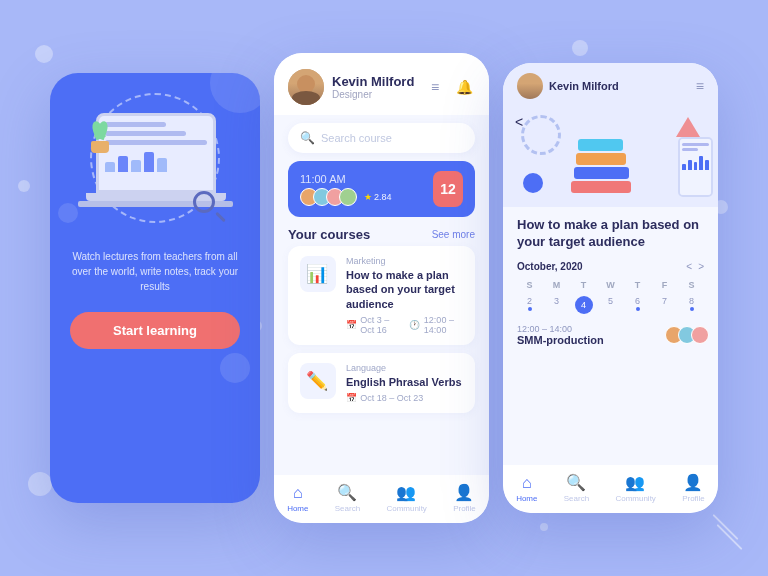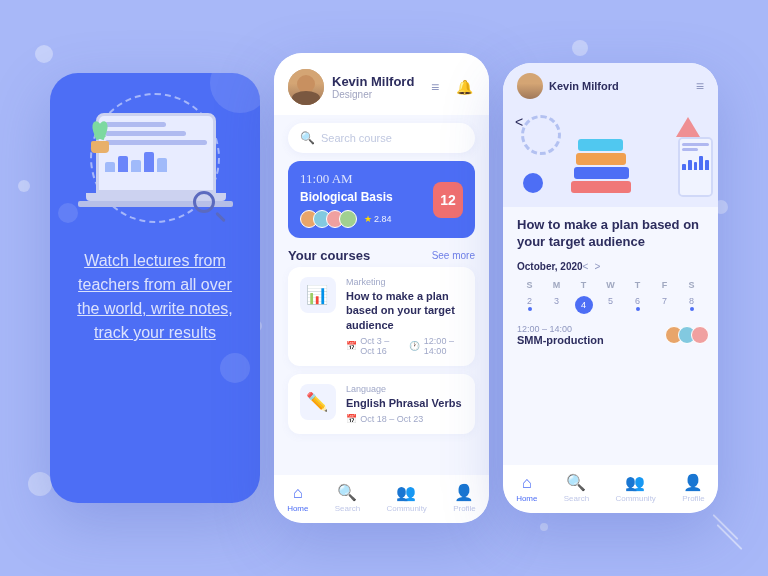--- a/index.html
+++ b/index.html
@@ -215,25 +215,24 @@
     }
 
     .onboard-title {
       font-size: 17px;
       font-weight: 700;
       line-height: 1.3;
       margin-bottom: 10px;
     }
 
     .onboard-subtitle {
-      font-size: 16px;
+      font-size: 10px;
       line-height: 1.5;
       color: rgba(255,255,255,0.8);
       margin-bottom: 18px;
-      text-decoration: underline;
     }
 
     .start-btn {
       background: #f07070;
       color: white;
       border: none;
       border-radius: 22px;
       padding: 11px 36px;
       font-size: 13px;
       font-weight: 600;
@@ -376,24 +375,23 @@
       justify-content: space-between;
       position: relative;
       overflow: hidden;
     }
 
     .p2-featured-left {
       flex: 1;
     }
 
     .p2-featured-time {
-      font-size: 13px;
+      font-size: 11px;
       color: rgba(255,255,255,0.8);
       margin-bottom: 3px;
-      font-family: Liberation Serif, serif;
     }
 
     .p2-featured-title {
       font-size: 12px;
       font-weight: 700;
       color: white;
       margin-bottom: 6px;
     }
 
     .p2-featured-avatars {
@@ -714,21 +712,21 @@
     .p3-title {
       font-size: 13px;
       font-weight: 700;
       color: #2d2d5e;
       line-height: 1.3;
       margin-bottom: 10px;
     }
 
     .p3-calendar-header {
       display: flex;
-      justify-content: flex-start;
+      justify-content: space-between;
       align-items: center;
       margin-bottom: 6px;
     }
 
     .p3-month {
       font-size: 10px;
       font-weight: 600;
       color: #2d2d5e;
     }
 
@@ -908,20 +906,21 @@
           <div class="plant-leaves">
             <div class="plant-leaf"></div>
             <div class="plant-leaf"></div>
           </div>
           <div class="plant-pot"></div>
         </div>
       </div>
 
       <div class="onboard-texts">
         <div class="onboard-subtitle">Watch lectures from teachers from all over the world, write notes, track your results</div>
+        <button class="start-btn">Start learning</button>
       </div>
     </div>
   </div>
 
   <div class="phone phone-2">
     <div class="phone-2-inner">
 
       <div class="p2-header">
         <div class="p2-avatar">
           <div class="avatar-face"></div>
@@ -937,21 +936,20 @@
       </div>
 
       <div class="p2-search">
         <span class="search-icon-sm">🔍</span>
         <span class="search-placeholder">Search course</span>
       </div>
 
       <div class="p2-featured">
         <div class="p2-featured-left">
           <div class="p2-featured-time">11:00 AM</div>
-          <div class="p2-featured-title">Biological Basis</div>
           <div style="display:flex;align-items:center;">
             <div class="p2-featured-avatars">
               <div class="mini-avatar ma1"></div>
               <div class="mini-avatar ma2"></div>
               <div class="mini-avatar ma3"></div>
               <div class="mini-avatar ma4"></div>
             </div>
             <div class="p2-featured-rating">
               <span class="star-icon">★</span>
               <span>2.84</span>

